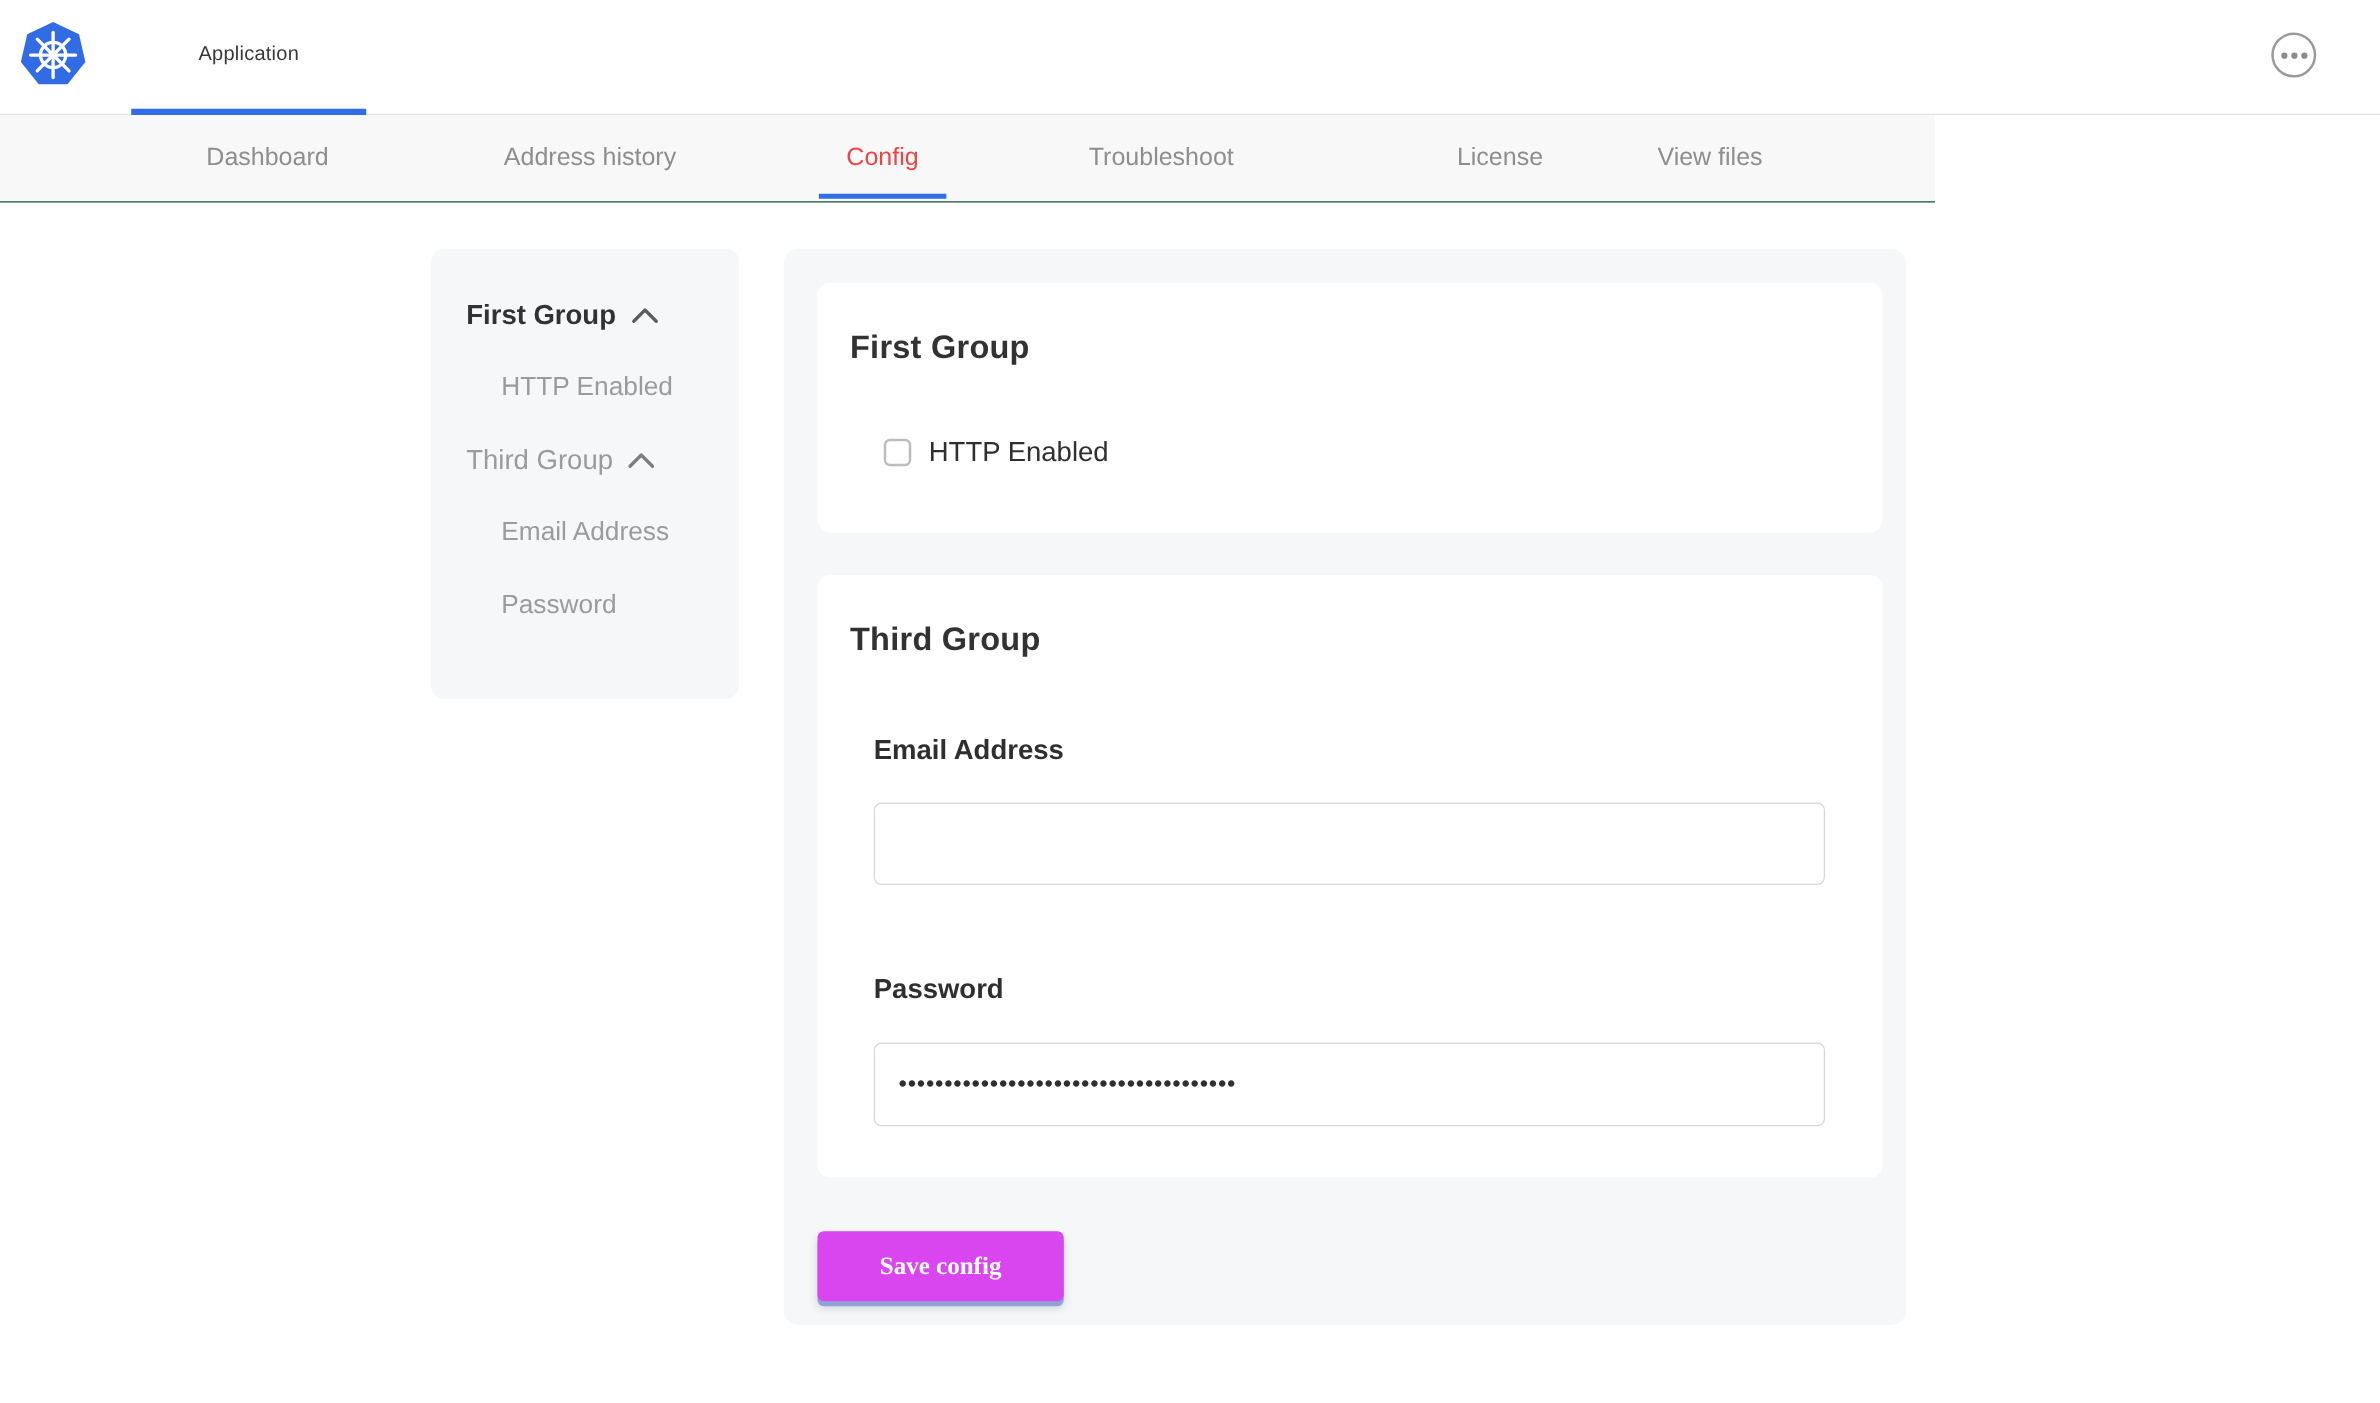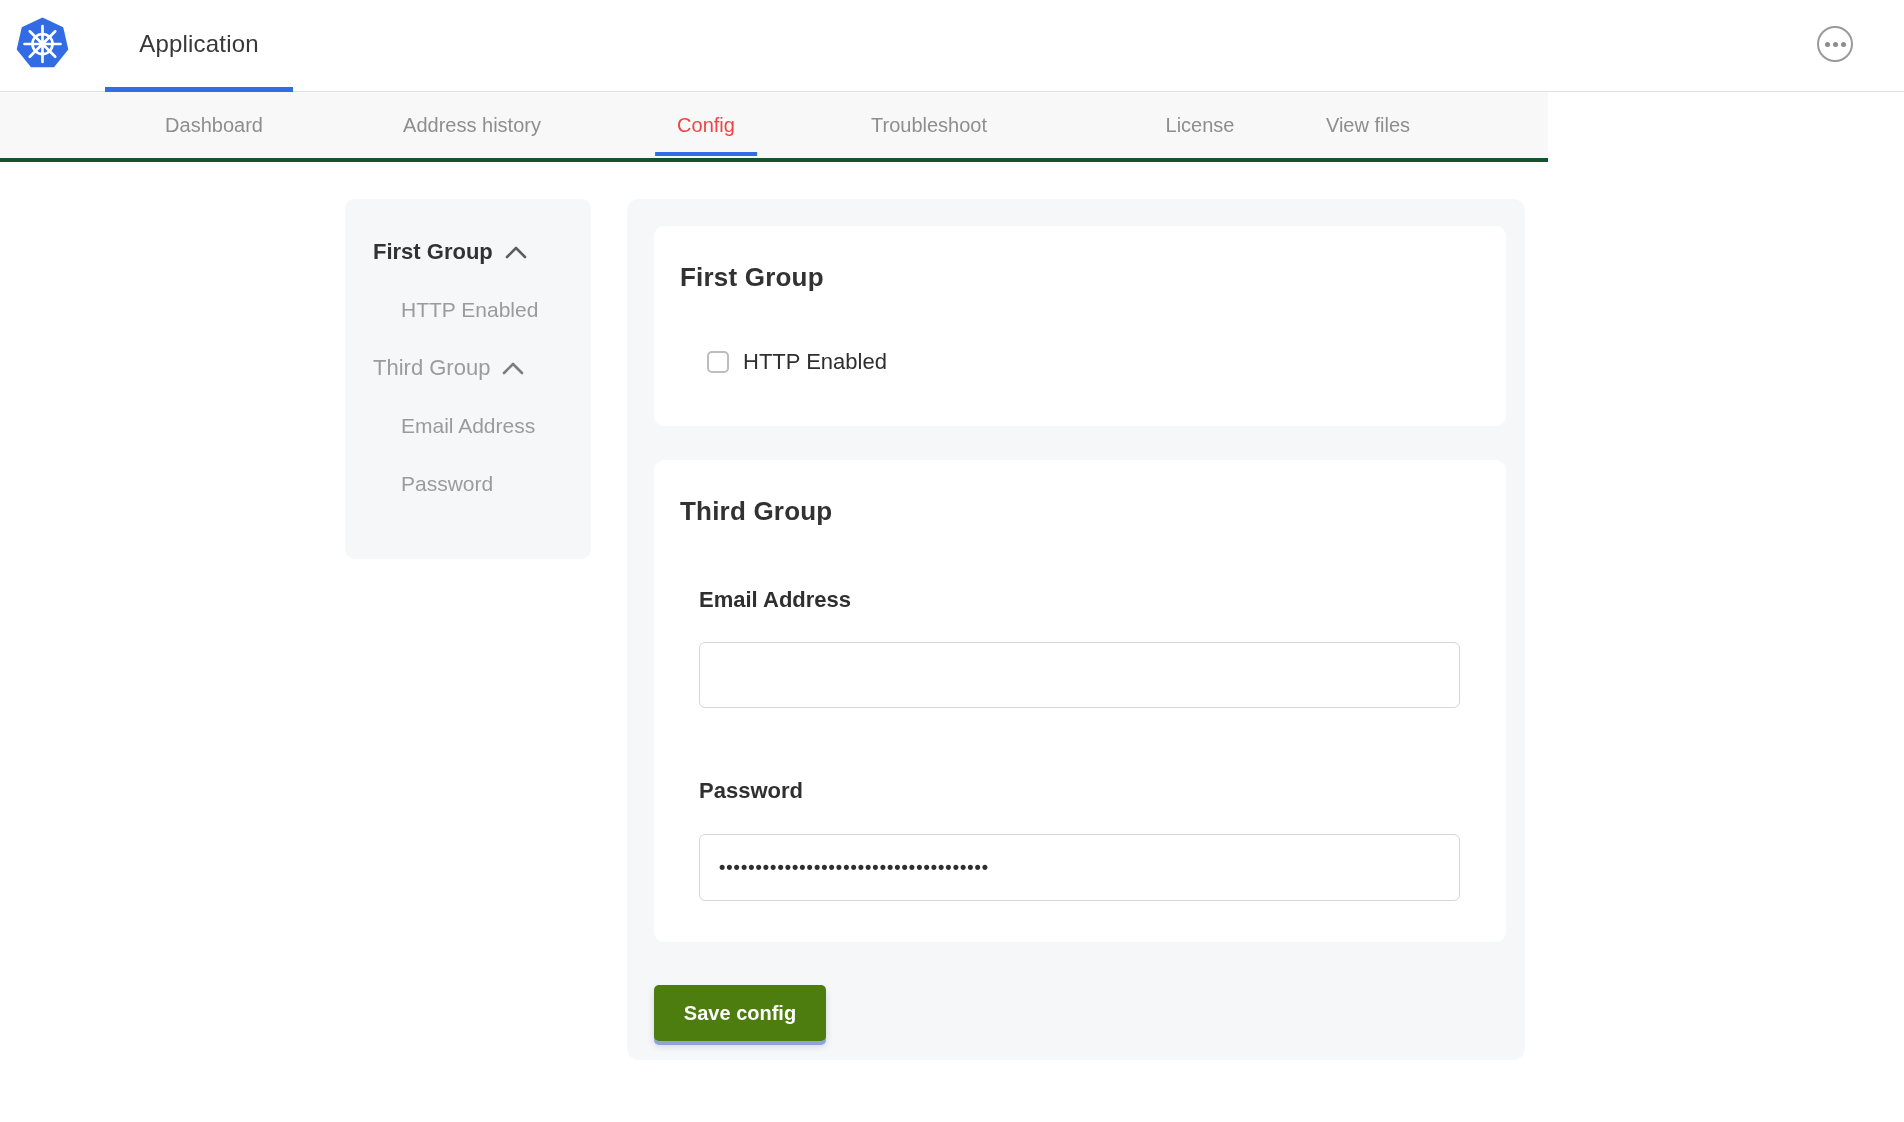--- a/index.html
+++ b/index.html
@@ -6,28 +6,28 @@
   html,body { background:#ffffff; }
   body { font-family:"Liberation Sans", sans-serif; }
   .page { position:relative; width:1904px; height:1122px; background:#ffffff; overflow:hidden; }
 
   
   .header { position:absolute; left:0; top:0; width:1904px; height:92px; background:#ffffff; border-bottom:1px solid #e2e2e2; }
   .logo { position:absolute; left:16px; top:17px; width:53px; height:53px; }
   .app-tab { position:absolute; left:105px; top:0; width:188px; height:92px;
              display:flex; align-items:center; justify-content:center;
              border-bottom:5px solid #326de6; cursor:pointer; }
-  .app-tab span { font-size:24px; font-weight:500; color:#383838; letter-spacing:.2px; }
+  .app-tab span { font-size:16px; font-weight:500; color:#383838; letter-spacing:.2px; }
   .menu-btn { position:absolute; left:1817px; top:26px; width:36px; height:36px; border-radius:50%;
               background:#ffffff; border:2px solid #9a9a9a; display:flex; align-items:center; justify-content:center;
               gap:3px; cursor:pointer; }
   .menu-btn i { width:5px; height:5px; border-radius:50%; background:#8c8c8c; display:block; }
 
   
-  .nav { position:absolute; left:0; top:92px; width:1548px; height:70px; background:#f8f8f8; border-bottom:4px solid #14532d; }
+  .nav { position:absolute; left:0; top:92px; width:1548px; height:70px; background:#f8f8f8; border-bottom:1px solid #14532d; }
   .nav-tab { position:absolute; top:0; height:100%; transform:translateX(-50%);
              display:flex; align-items:center; padding:0 22px; font-size:20px; color:#8e8e8e; cursor:pointer; white-space:nowrap; }
   .nav-tab.active { color:#ef4444; font-weight:500; }
   .nav-tab.active::after { content:""; position:absolute; left:0; right:0; bottom:2px; height:4px; background:#326de6; }
 
   
   .sidebar { position:absolute; left:345px; top:199px; width:246px; height:360px; background:#f5f7f9; border-radius:10px; padding-top:40px; }
   .side-group { display:flex; align-items:center; gap:12px; margin-left:28px; margin-bottom:32px;
                 font-size:22px; font-weight:700; color:#323232; line-height:26px; cursor:pointer; }
   .side-group.muted { font-weight:400; color:#9b9b9b; }
@@ -45,23 +45,23 @@
   .checkbox { width:22px; height:22px; border:2px solid #bdbdbd; border-radius:5px; background:#ffffff; display:inline-block; }
   .check-label { font-size:22px; color:#2f2f2f; font-weight:400; }
 
   .field-label { margin:60px 0 0 45px; font-size:22px; font-weight:600; color:#2f2f2f; line-height:26px; }
   .field-label.pw { margin-top:70px; }
   .text-input { display:block; margin:29px 46px 0 45px; width:761px; height:66px;
                 border:1px solid #d4d6d8; border-radius:6px; background:#ffffff;
                 font-family:"Liberation Sans", sans-serif; font-size:20px; color:#2f2f2f; padding:0 19px; outline:none; }
   .text-input.pw { height:67px; margin-top:30px; font-weight:700; font-size:18px; letter-spacing:1px; }
 
-  .save-btn { position:absolute; left:27px; top:786px; width:172px; height:56px;
-              background:#4d7c0f; border:none; border-radius:5px; cursor:pointer;
-              font-family:Liberation Sans, sans-serif; font-size:20px; font-weight:700; color:#ffffff;
+  .save-btn { position:absolute; left:27px; top:786px; width:197px; height:56px;
+              background:#d946ef; border:none; border-radius:5px; cursor:pointer;
+              font-family:Liberation Serif, serif; font-size:20px; font-weight:700; color:#ffffff;
               box-shadow:0 4px 0 0 #8fa3d8, 0 5px 7px rgba(50,60,90,.18); }
 </style>
 </head>
 <body>
 
 <div class="page">
 
   <header class="header">
     <div class="logo">
       <svg viewBox="0 0 100 100" width="53" height="53">

